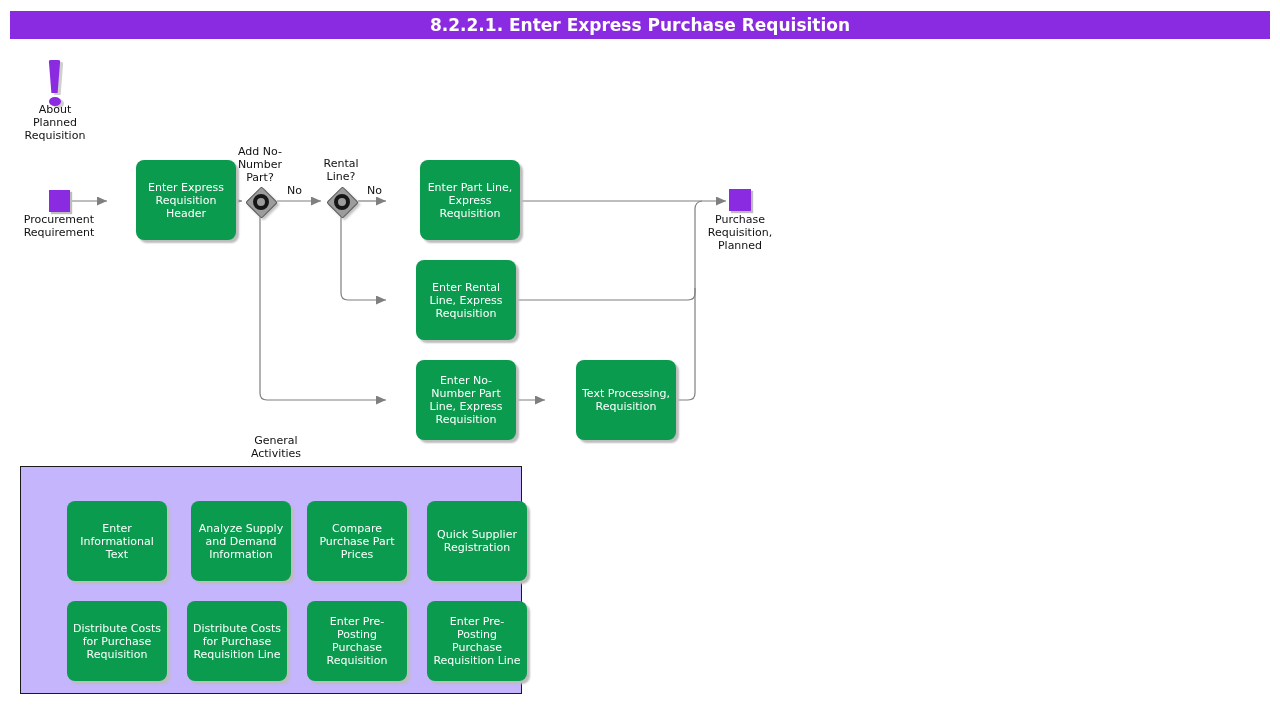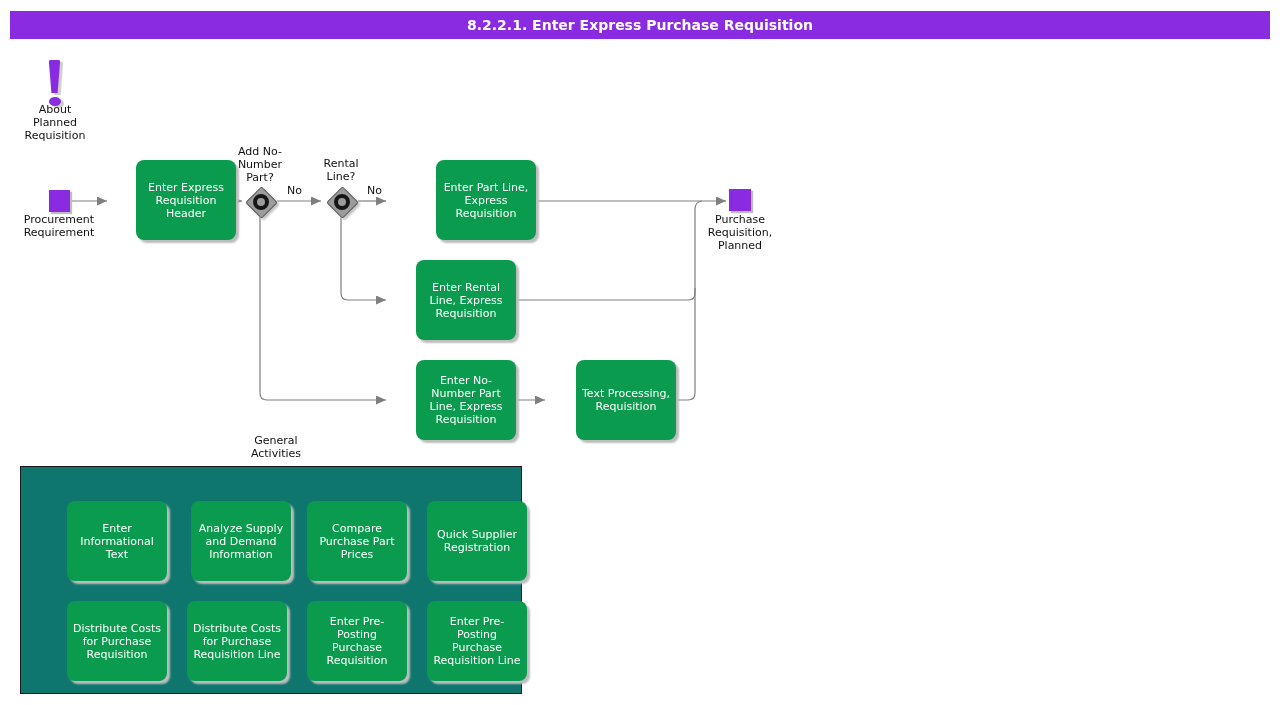--- a/index.html
+++ b/index.html
@@ -4,21 +4,21 @@
 <style>
   html,body{margin:0;padding:0;background:#fff;}
   #canvas{
     position:relative;width:1280px;height:705px;background:#ffffff;overflow:hidden;
     font-family:"DejaVu Sans","Liberation Sans",sans-serif;font-size:11px;color:#111;
   }
   
   .titlebar{
     position:absolute;left:10px;top:11px;width:1260px;height:28px;
     background:var(--purple,#8A2BE2);color:#fff;font-weight:bold;
-    display:flex;align-items:center;justify-content:center;font-size:14px;
+    display:flex;align-items:center;justify-content:center;font-size:17px;
   }
   
   svg.wires{position:absolute;left:0;top:0;pointer-events:none;}
   svg.wires path{stroke:var(--line,#7F7F7F);stroke-width:1.2;fill:none;}
   
   .node{
     position:absolute;width:100px;height:80px;border-radius:8px;
     background:var(--green,#0B9B4E);color:#fff;
     display:flex;align-items:center;justify-content:center;text-align:center;
     white-space:pre-line;line-height:13px;font-size:11px;
@@ -51,21 +51,21 @@
   .about .bar{
     position:absolute;left:4px;top:0;width:13px;height:33px;background:var(--purple,#8A2BE2);
     clip-path:polygon(6% 0,94% 0,74% 100%,26% 100%);border-radius:3px;
   }
   .about .dot{
     position:absolute;left:5px;top:37px;width:12px;height:9px;border-radius:50%;
     background:var(--purple,#8A2BE2);
   }
   
   .ga-box{position:absolute;left:20px;top:466px;width:500px;height:226px;
-    border:1px solid #1a1a1a;background:#0f766e;}
+    border:1px solid #1a1a1a;background:#c4b5fd;}
 </style>
 </head>
 <body>
 
 <div id="canvas">
 
   <div class="titlebar">
     <span>8.2.2.1. Enter Express Purchase Requisition</span>
   </div>
 
@@ -113,21 +113,21 @@
   <div class="no-lbl" style="left:280px;top:184px">No</div>
 
   <div class="gw" style="left:326px;top:186px">
     <div class="shape"></div>
     <div class="ring"></div>
   </div>
   <div class="lbl" style="left:291px;top:157px">Rental
 Line?</div>
   <div class="no-lbl" style="left:360px;top:184px">No</div>
 
-  <div class="node" style="left:410px;top:160px">Enter Part Line,
+  <div class="node" style="left:394px;top:160px">Enter Part Line,
 Express
 Requisition</div>
   <div class="node" style="left:390px;top:260px">Enter Rental
 Line, Express
 Requisition</div>
   <div class="node" style="left:390px;top:360px">Enter No-
 Number Part
 Line, Express
 Requisition</div>
   <div class="node" style="left:550px;top:360px">Text Processing,

